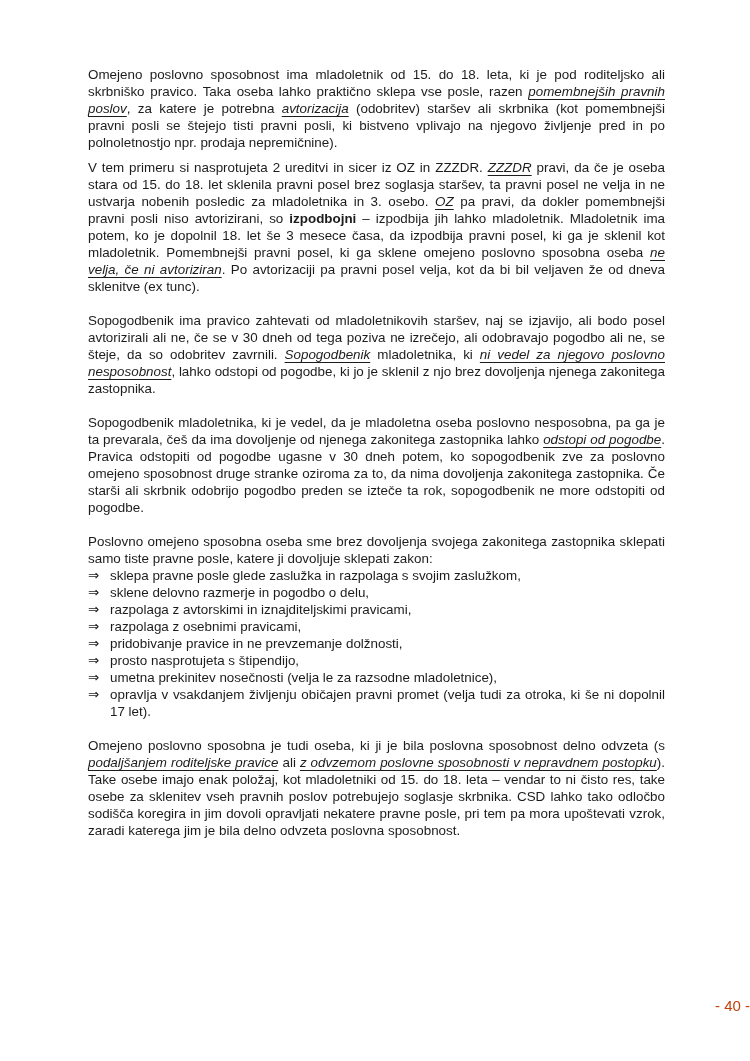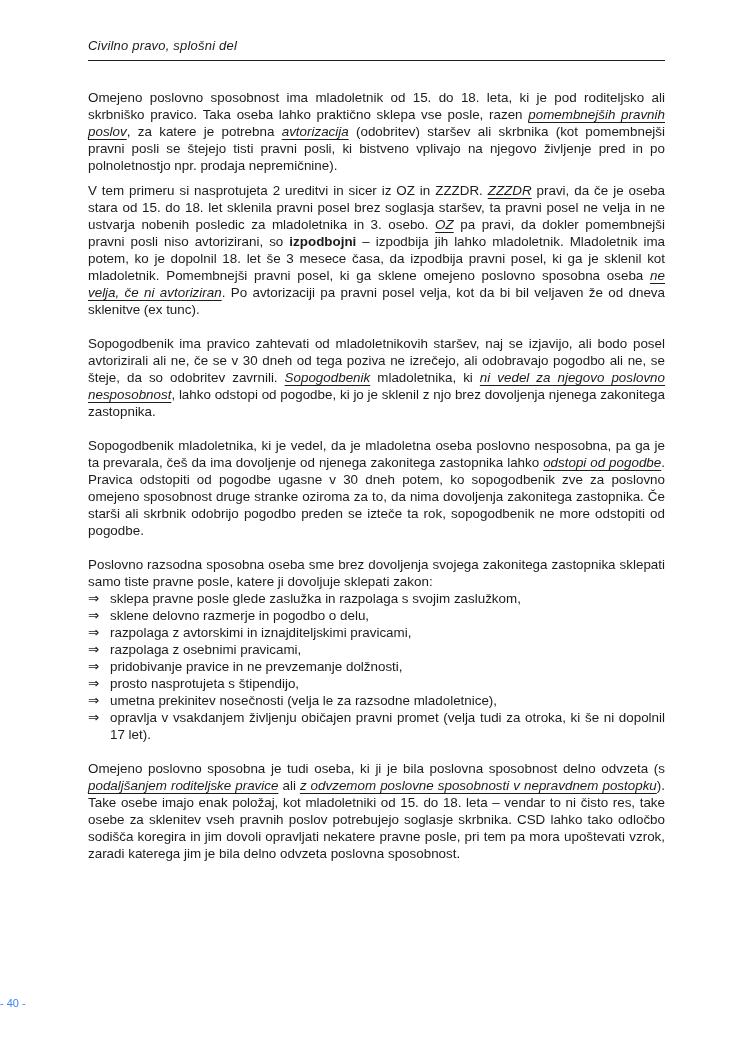--- a/index.html
+++ b/index.html
@@ -56,37 +56,36 @@
   }
   .list-item .list-text {
     flex: 1 1 auto;
     text-align: justify;
   }
   .doc-footer {
     position: absolute;
     left: 0;
     top: 997px;
     width: 750px;
-    text-align: left;
-    font-size: 11px;
-    color: #3b82f6;
+    text-align: right;
+    font-size: 15px;
+    color: #c2410c;
   }
 </style>
 </head>
 <body>
 
 <div class="page">
   <div class="page-inner">
-    <div class="doc-header">Civilno pravo, splošni del</div>
     <div class="doc-content">
         <p class="para"><span class="run-n">Omejeno poslovno sposobnost ima mladoletnik od 15. do 18. leta, ki je pod roditeljsko ali skrbniško pravico. Taka oseba lahko praktično sklepa vse posle, razen </span><span class="run-iu">pomembnejših pravnih poslov</span><span class="run-n">, za katere je potrebna </span><span class="run-iu">avtorizacija</span><span class="run-n"> (odobritev) staršev ali skrbnika (kot pomembnejši pravni posli se štejejo tisti pravni posli, ki bistveno vplivajo na njegovo življenje pred in po polnoletnostjo npr. prodaja nepremičnine).</span></p>
         <p class="para-cont"><span class="run-n">V tem primeru si nasprotujeta 2 ureditvi in sicer iz OZ in ZZZDR. </span><span class="run-iu">ZZZDR</span><span class="run-n"> pravi, da če je oseba stara od 15. do 18. let sklenila pravni posel brez soglasja staršev, ta pravni posel ne velja in ne ustvarja nobenih posledic za mladoletnika in 3. osebo. </span><span class="run-iu">OZ</span><span class="run-n"> pa pravi, da dokler pomembnejši pravni posli niso avtorizirani, so </span><span class="run-b">izpodbojni</span><span class="run-n"> – izpodbija jih lahko mladoletnik. Mladoletnik ima potem, ko je dopolnil 18. let še 3 mesece časa, da izpodbija pravni posel, ki ga je sklenil kot mladoletnik. Pomembnejši pravni posel, ki ga sklene omejeno poslovno sposobna oseba </span><span class="run-iu">ne velja, če ni avtoriziran</span><span class="run-n">. Po avtorizaciji pa pravni posel velja, kot da bi bil veljaven že od dneva sklenitve (ex tunc).</span></p>
         <p class="para"><span class="run-n">Sopogodbenik ima pravico zahtevati od mladoletnikovih staršev, naj se izjavijo, ali bodo posel avtorizirali ali ne, če se v 30 dneh od tega poziva ne izrečejo, ali odobravajo pogodbo ali ne, se šteje, da so odobritev zavrnili. </span><span class="run-iu">Sopogodbenik</span><span class="run-n"> mladoletnika, ki </span><span class="run-iu">ni vedel za njegovo poslovno nesposobnost</span><span class="run-n">, lahko odstopi od pogodbe, ki jo je sklenil z njo brez dovoljenja njenega zakonitega zastopnika.</span></p>
         <p class="para"><span class="run-n">Sopogodbenik mladoletnika, ki je vedel, da je mladoletna oseba poslovno nesposobna, pa ga je ta prevarala, češ da ima dovoljenje od njenega zakonitega zastopnika lahko </span><span class="run-iu">odstopi od pogodbe</span><span class="run-n">. Pravica odstopiti od pogodbe ugasne v 30 dneh potem, ko sopogodbenik zve za poslovno omejeno sposobnost druge stranke oziroma za to, da nima dovoljenja zakonitega zastopnika. Če starši ali skrbnik odobrijo pogodbo preden se izteče ta rok, sopogodbenik ne more odstopiti od pogodbe.</span></p>
-        <p class="para"><span class="run-n">Poslovno razsodna sposobna oseba sme brez dovoljenja svojega zakonitega zastopnika sklepati samo tiste pravne posle, katere ji dovoljuje sklepati zakon:</span></p>
+        <p class="para"><span class="run-n">Poslovno omejeno sposobna oseba sme brez dovoljenja svojega zakonitega zastopnika sklepati samo tiste pravne posle, katere ji dovoljuje sklepati zakon:</span></p>
         <div class="list">
           <div class="list-item">
             <span class="bullet">⇒</span>
             <span class="list-text">sklepa pravne posle glede zaslužka in razpolaga s svojim zaslužkom,</span>
           </div>
           <div class="list-item">
             <span class="bullet">⇒</span>
             <span class="list-text">sklene delovno razmerje in pogodbo o delu,</span>
           </div>
           <div class="list-item">

